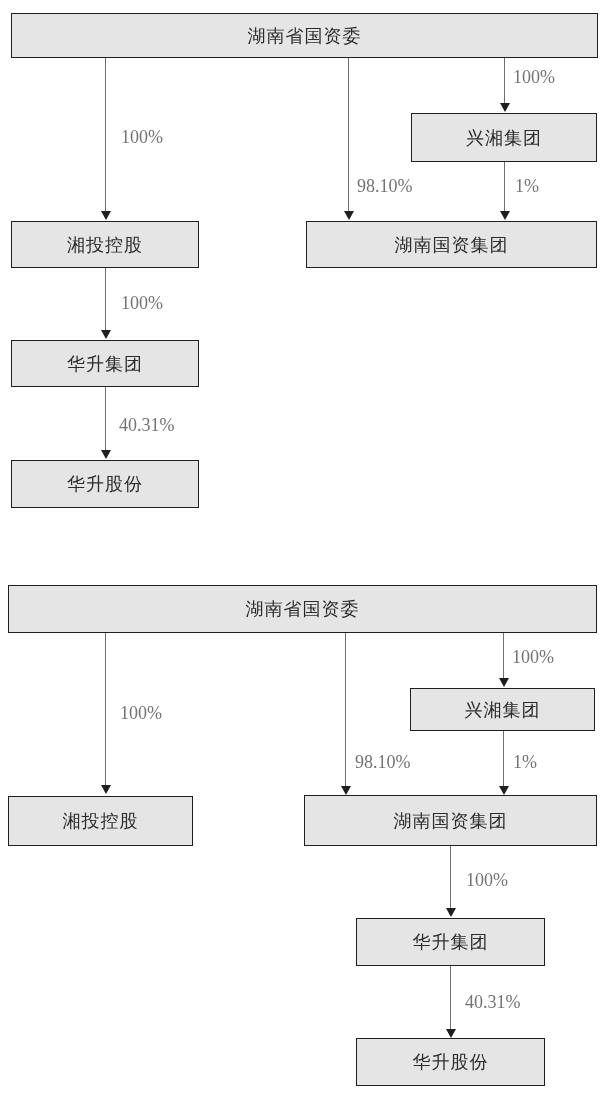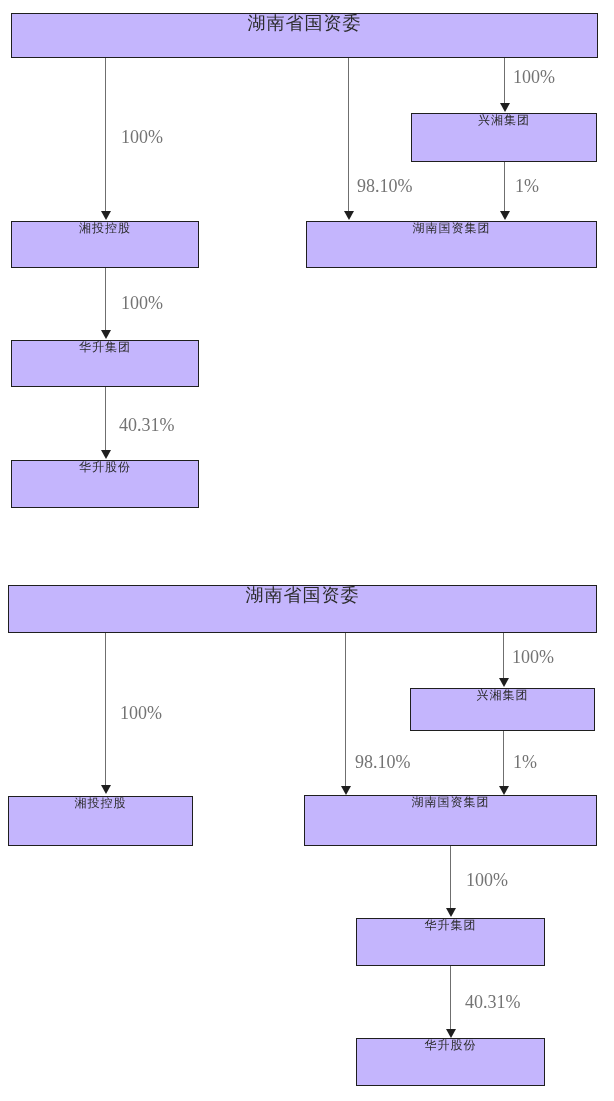--- a/index.html
+++ b/index.html
@@ -16,23 +16,23 @@
     position: relative;
     width: 614px;
     height: 1101px;
     background: #ffffff;
     overflow: hidden;
   }
   .node {
     position: absolute;
     box-sizing: border-box;
     border: 1.6px solid #1f1f1f;
-    background: #c4b5fd;
+    background: #e5e5e5;
     display: flex;
-    align-items: flex-start;
+    align-items: center;
     justify-content: center;
     color: #2b2b2b;
     font-family: "Liberation Serif", "DejaVu Serif", serif;
     letter-spacing: 1px;
     white-space: nowrap;
   }
   .node-label {
     display: block;
     line-height: 1;
   }
@@ -52,21 +52,21 @@
     border-top: 9px solid #1f1f1f;
   }
   .edge-label {
     position: absolute;
     font-family: "Liberation Serif", "DejaVu Serif", serif;
     color: #737373;
     white-space: nowrap;
     line-height: 1;
   }
   .fs-18 { font-size: 18px; }
-  .fs-17 { font-size: 12px; }
+  .fs-17 { font-size: 18px; }
 </style>
 </head>
 <body>
 
 <div id="canvas">
 
   <div class="node" style="left:11px; top:13px; width:587px; height:45px;">
     <span class="node-label fs-18">湖南省国资委</span>
   </div>
 

